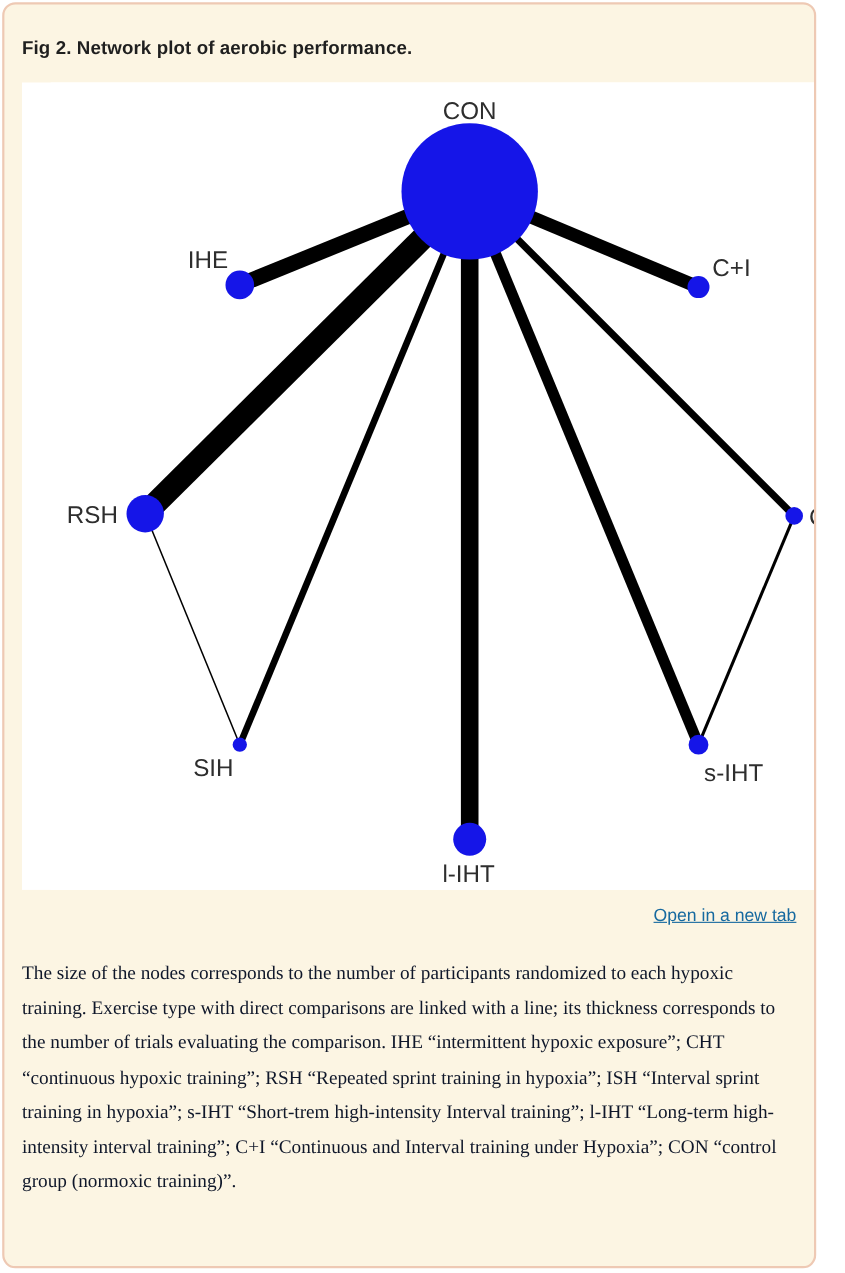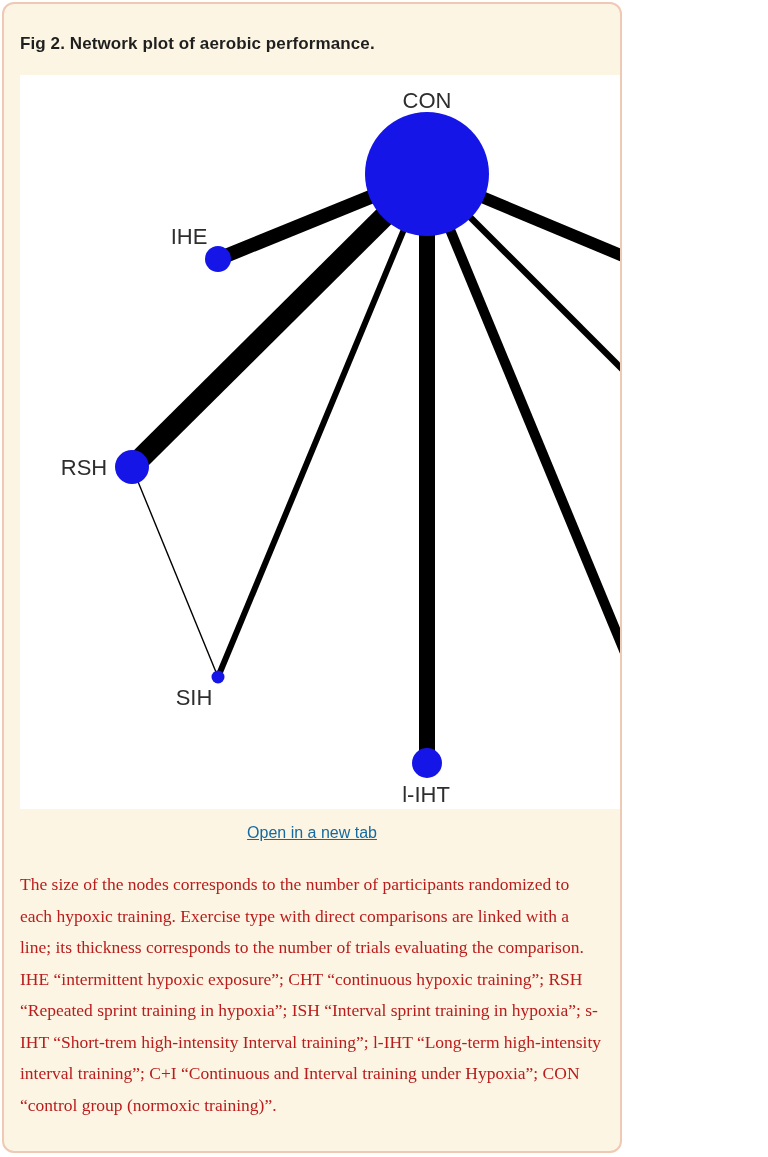--- a/index.html
+++ b/index.html
@@ -3,21 +3,21 @@
 <meta charset="utf-8">
 <style>
   html, body {
     margin: 0; padding: 0;
     width: 768px; height: 1157px;
     background: #ffffff;
     font-family: "Liberation Sans", sans-serif;
   }
   .card {
     box-sizing: border-box;
-    width: 620px; height: 1151px;
+    width: 740px; height: 1151px;
     margin: 2px;
     background: #fcf5e3;
     border: 2px solid #eec9b4;
     border-radius: 12px;
     overflow: hidden;
   }
   .caption {
     margin: 0;
     padding: 30px 16px 0 16px;
     font-size: 17px;
@@ -50,34 +50,34 @@
     border: none;
     background: linear-gradient(45deg, #ffffff 35%, #c6c6c6 100%);
     border-radius: 3px 3px 3px 18px;
     display: flex;
     align-items: center;
     justify-content: center;
     cursor: pointer;
   }
   .link-row {
     margin: 15px 16px 0 16px;
-    text-align: center;
+    text-align: right;
   }
   .link-row a {
     color: #16699f;
     font-size: 16px;
     text-decoration: underline;
     cursor: pointer;
   }
   .description {
     margin: 27px 16px 0 16px;
     font-family: "Liberation Serif", serif;
     font-size: 17.5px;
     line-height: 1.8;
-    color: #b91c1c;
+    color: #0f172a;
   }
 </style>
 </head>
 <body>
 
 <div class="card">
 
   <h2 class="caption">Fig 2. Network plot of aerobic performance.</h2>
 
   <figure class="figure-area" style="margin:21px 16px 0 16px">

